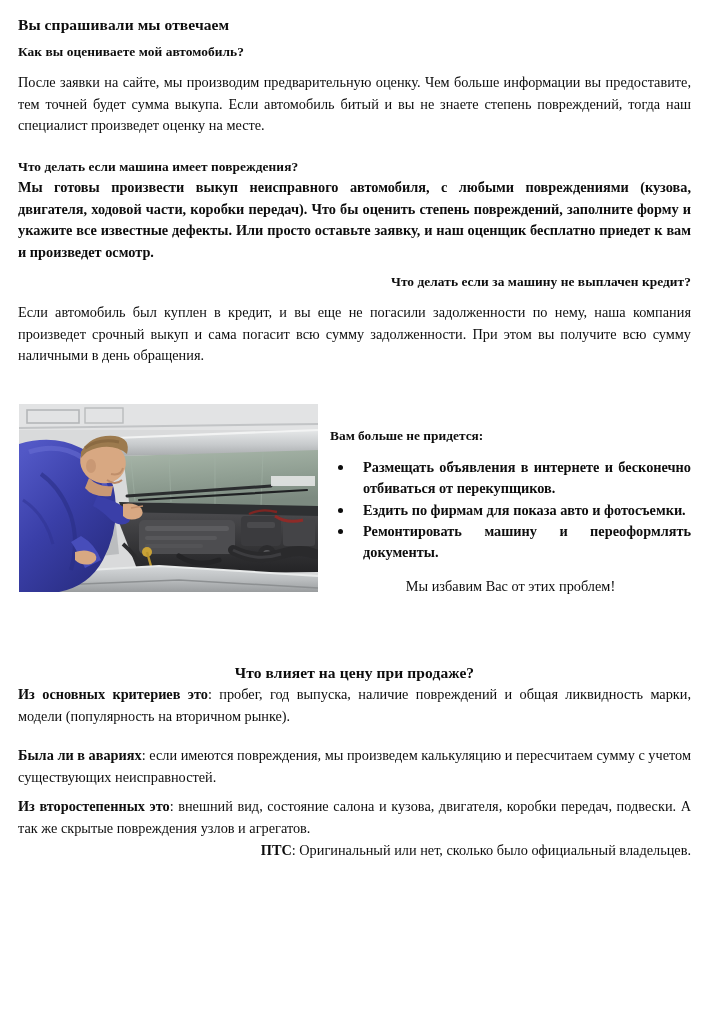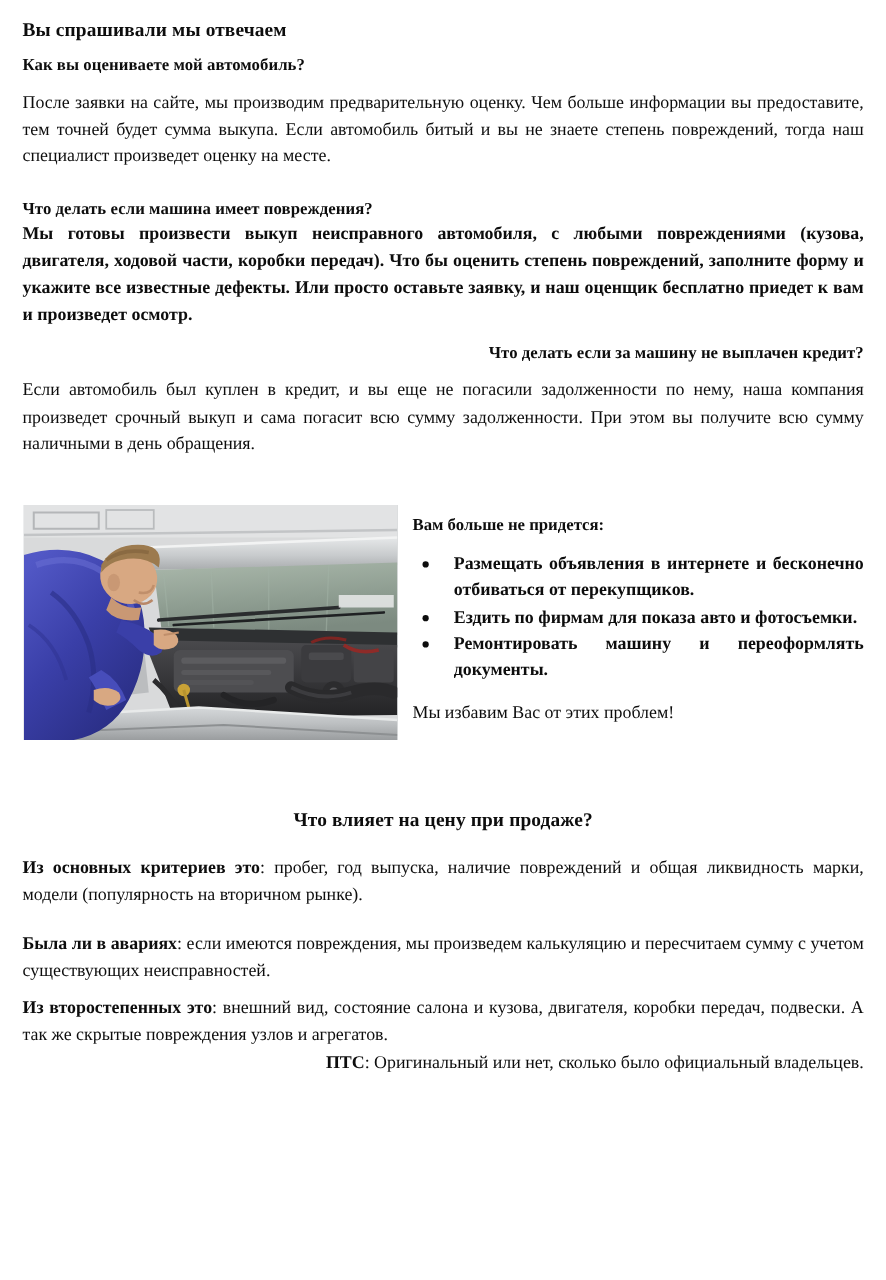--- a/index.html
+++ b/index.html
@@ -30,21 +30,21 @@
     text-align: left;
     line-height: 1.2;
     margin: 8px 0 0 0;
     letter-spacing: 0.1px;
   }
   .section-title {
     font-size: 15.5px;
     font-weight: bold;
     text-align: center;
     line-height: 1.2;
-    margin: 0;
+    margin: 16px;
     letter-spacing: 0.1px;
   }
   .q-heading {
     font-size: 13.4px;
     font-weight: bold;
     line-height: 1.25;
     margin: 0;
     letter-spacing: 0.05px;
   }
 
@@ -81,21 +81,21 @@
     width: 299px;
     height: 188px;
     overflow: hidden;
     background: #b9bcbe;
   }
   .photo svg { display: block; }
 
   .side-col {
     position: absolute;
     left: 312px;
-    top: 8px;
+    top: 24px;
     width: 361px;
   }
   .side-heading {
     font-size: 13.4px;
     font-weight: bold;
     line-height: 1.25;
     margin: 0 0 12px 0;
   }
   ul.bullets {
     list-style: none;
@@ -117,21 +117,21 @@
     top: 8.5px;
     width: 5px;
     height: 5px;
     background: #0d0d0d;
     border-radius: 50%;
   }
   .closing {
     font-size: 14.3px;
     line-height: 21.4px;
     margin: 12px 0 0 0;
-    text-align: left;
+    text-align: center;
   }
 </style>
 </head>
 <body>
 
 <div class="page">
 
   <div class="blk" style="top:8px;">
     <h1 class="doc-title">Вы спрашивали мы отвечаем</h1>
   </div>

